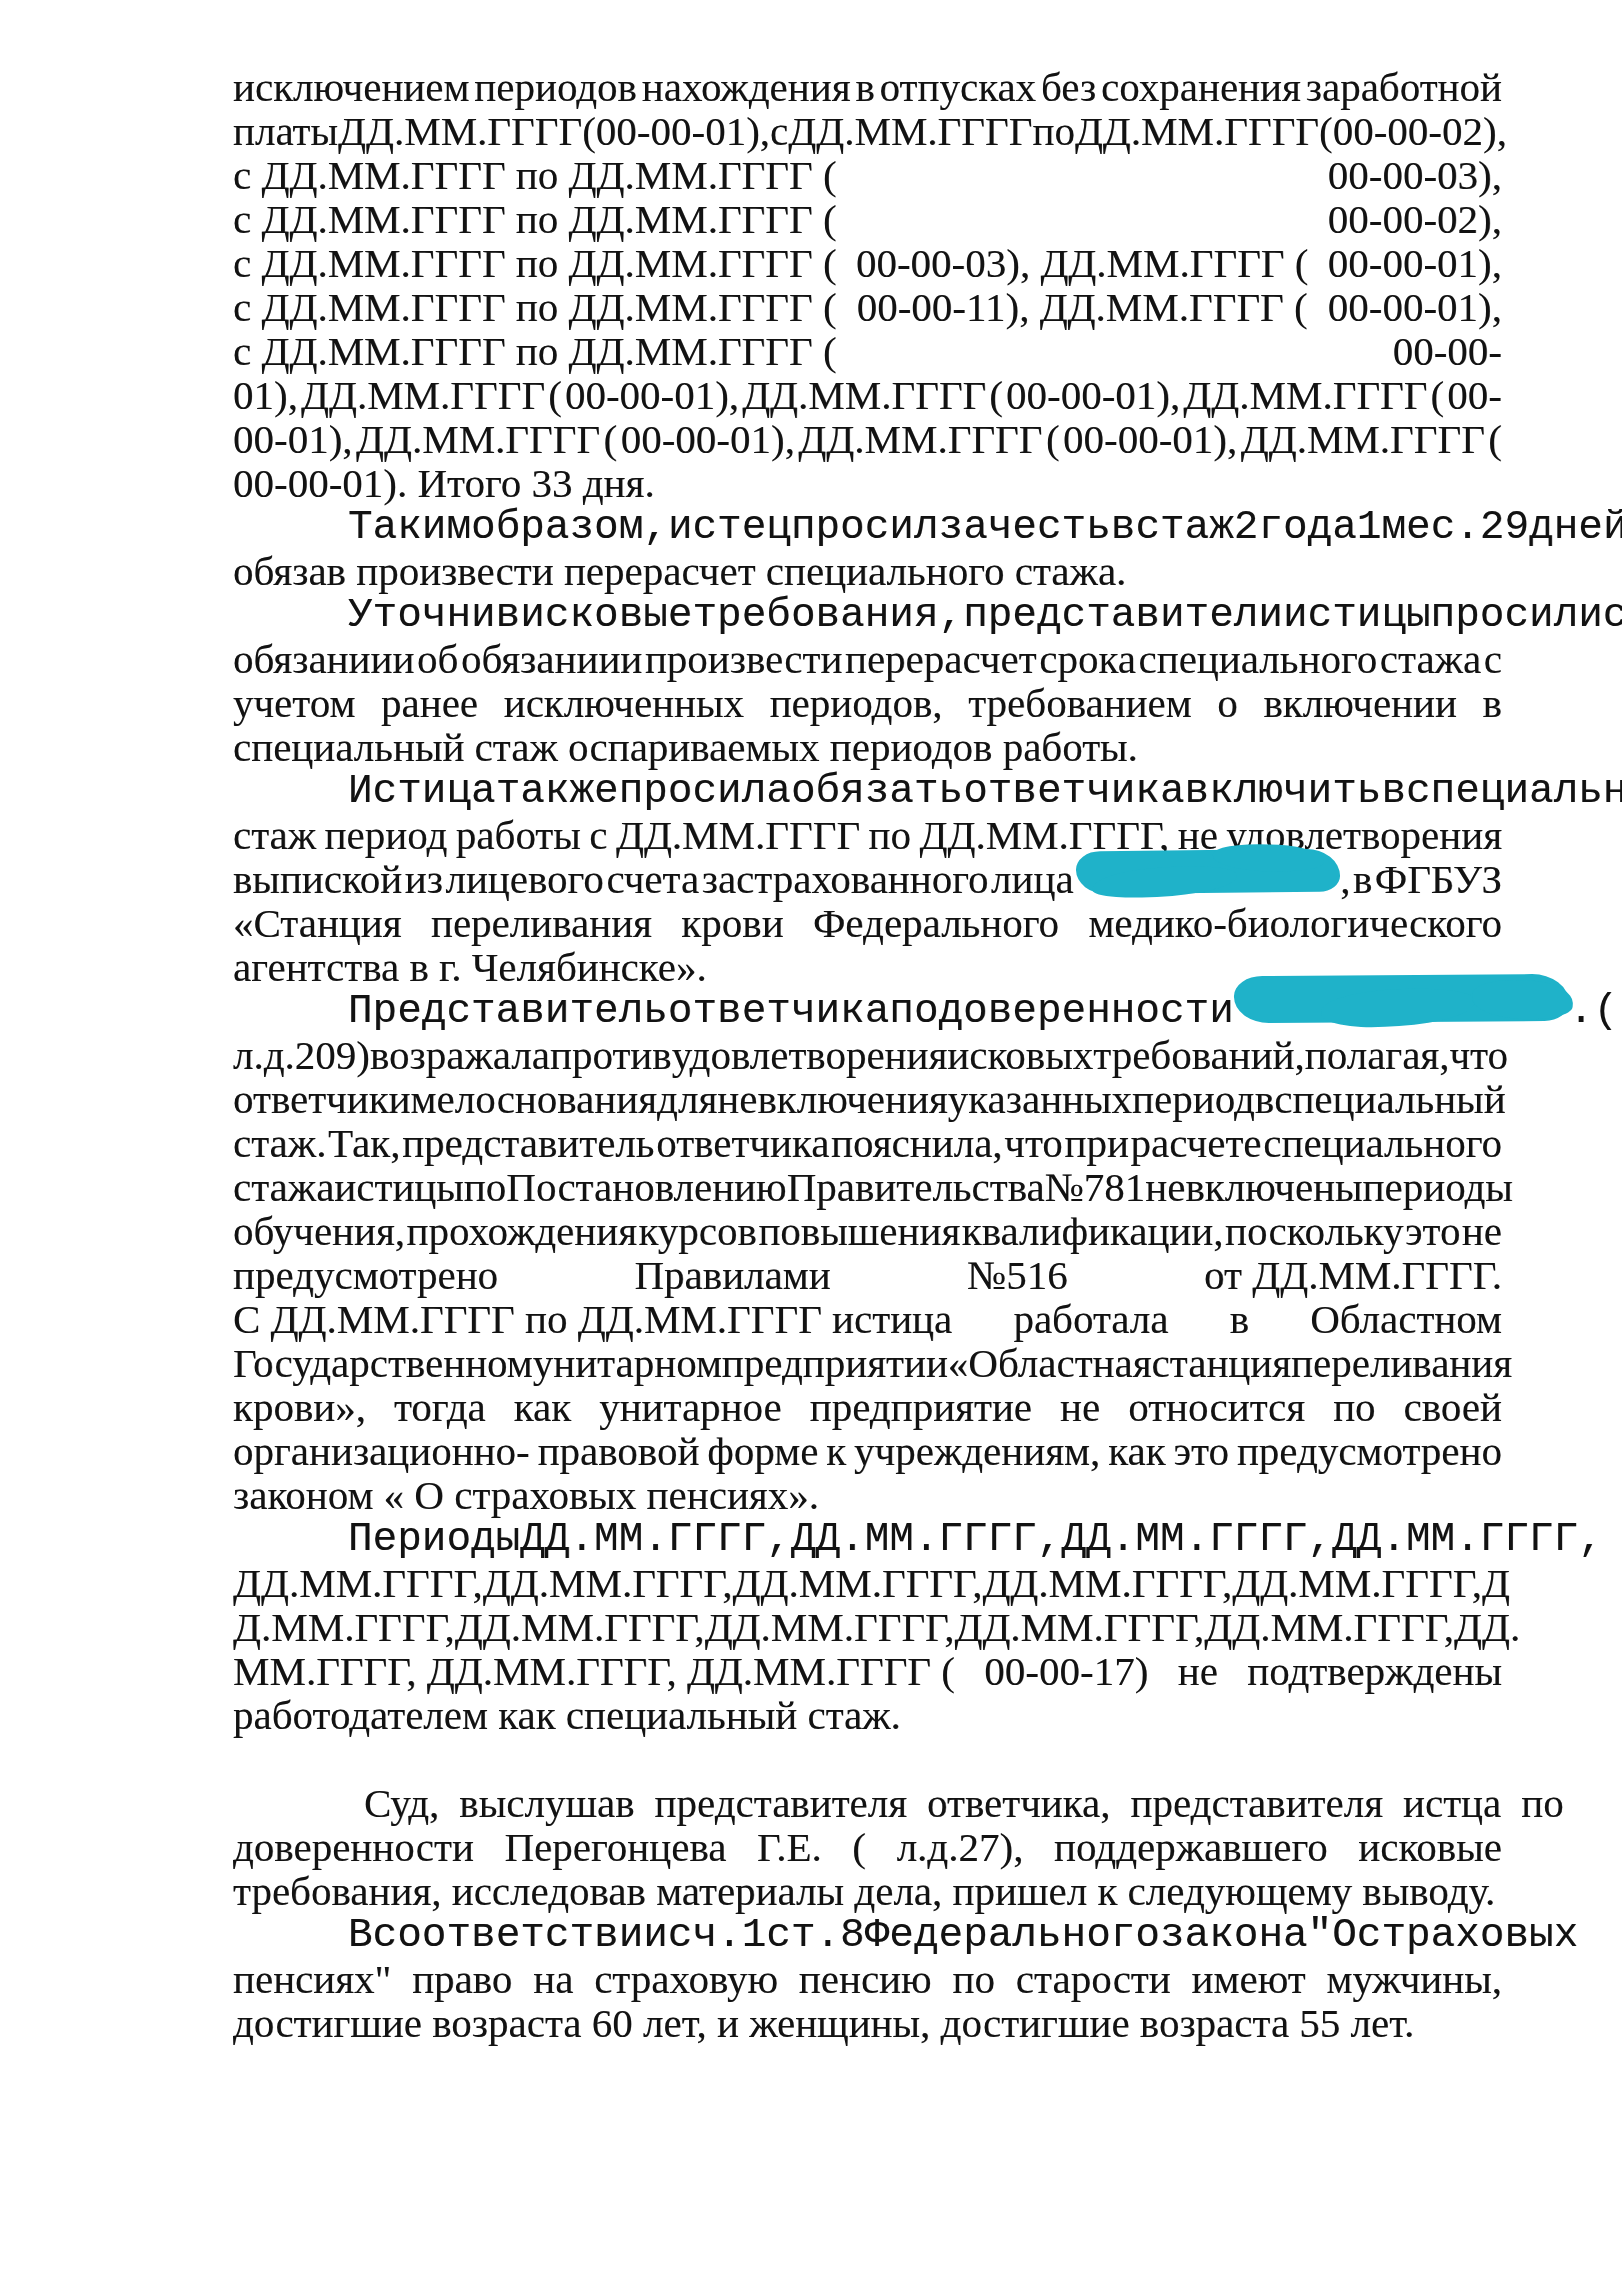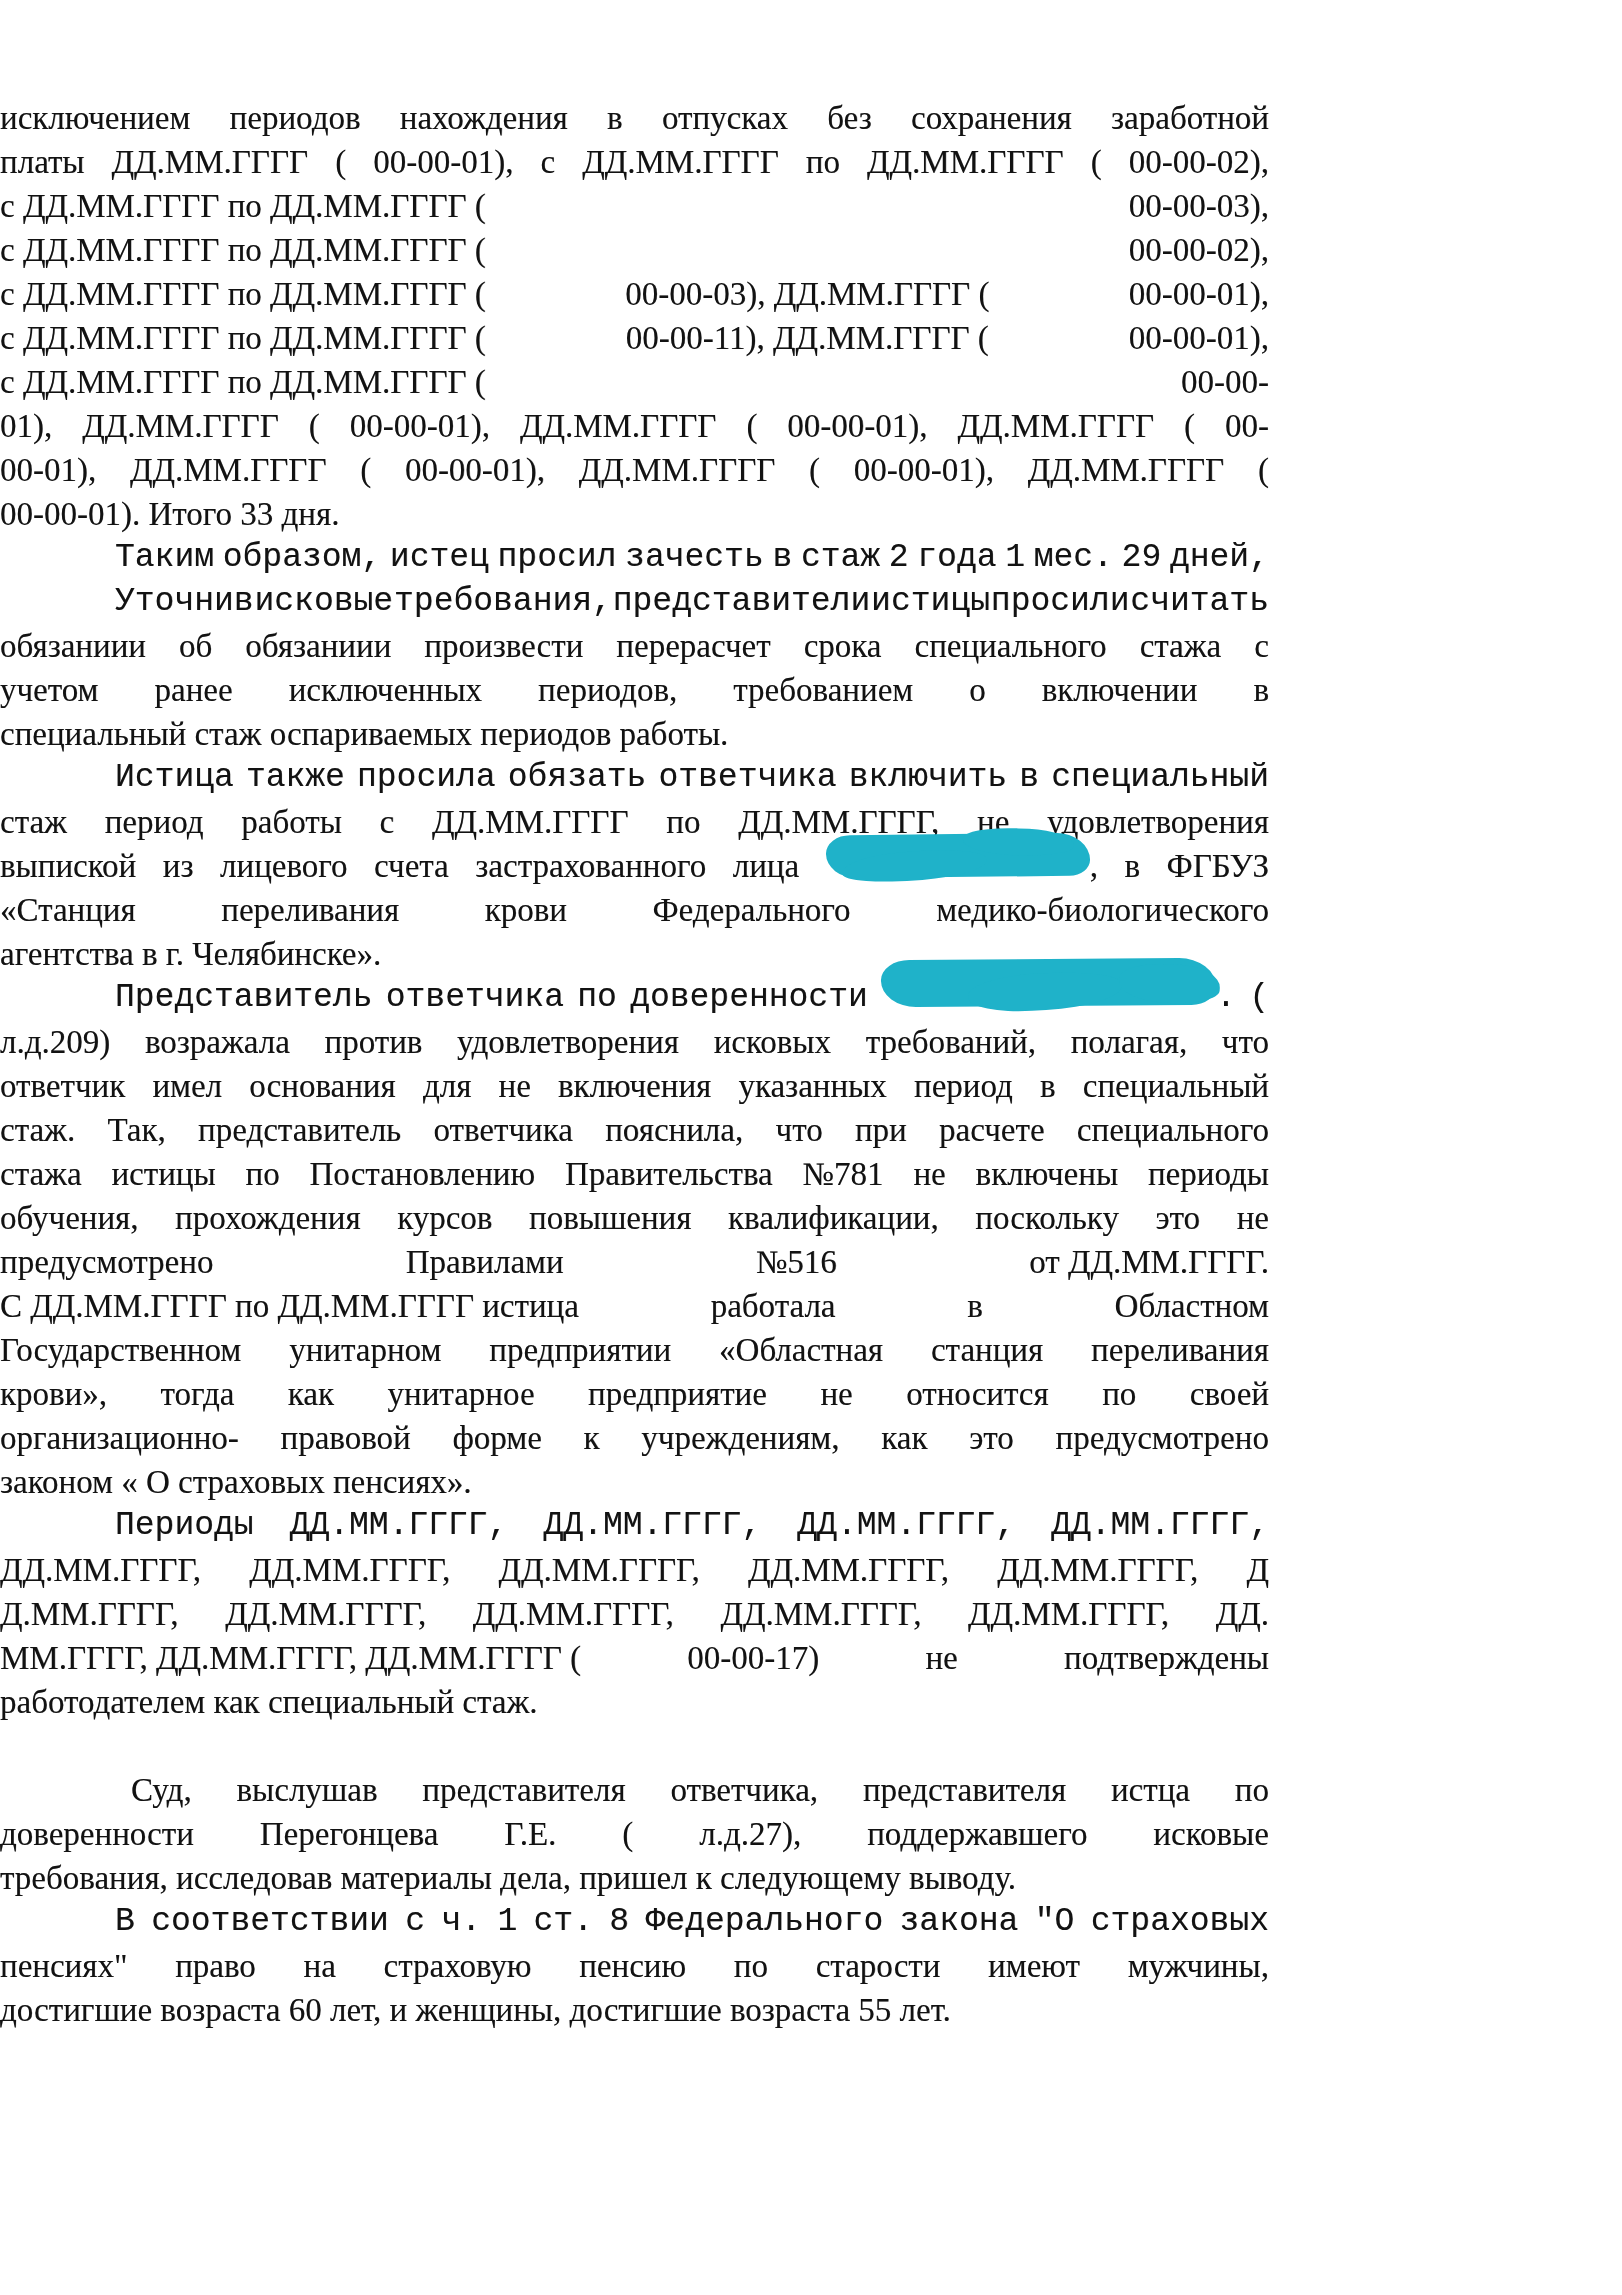--- a/index.html
+++ b/index.html
@@ -4,24 +4,25 @@
 <style>
   html, body { margin: 0; padding: 0; }
   .page {
     position: relative;
     width: 1623px;
     height: 2295px;
     background: #ffffff;
     overflow: hidden;
   }
   .doc {
+    margin-left: 233px;
     width: 1269px;
-    padding-top: 96px;
+    padding-top: 65px;
     font-family: "Liberation Serif", "DejaVu Serif", serif;
-    font-size: 33px;
+    font-size: 41px;
     line-height: 44px;
     color: #121212;
     text-shadow: 0.3px 0.4px 0.5px rgba(40,40,40,0.45);
   }
   .line {
     height: 44px;
     white-space: pre;
   }
   .line.flex {
     display: flex;
@@ -79,20 +80,21 @@
       <div class="line flex"><span>платы</span><span>ДД.ММ.ГГГГ</span><span>(</span><span>00-00-01),</span><span>с</span><span>ДД.ММ.ГГГГ</span><span>по</span><span>ДД.ММ.ГГГГ</span><span>(</span><span>00-00-02),</span></div>
       <div class="line flex"><span>с ДД.ММ.ГГГГ по ДД.ММ.ГГГГ (</span><span>00-00-03),</span></div>
       <div class="line flex"><span>с ДД.ММ.ГГГГ по ДД.ММ.ГГГГ (</span><span>00-00-02),</span></div>
       <div class="line flex"><span>с ДД.ММ.ГГГГ по ДД.ММ.ГГГГ (</span><span>00-00-03), ДД.ММ.ГГГГ (</span><span>00-00-01),</span></div>
       <div class="line flex"><span>с ДД.ММ.ГГГГ по ДД.ММ.ГГГГ (</span><span>00-00-11), ДД.ММ.ГГГГ (</span><span>00-00-01),</span></div>
       <div class="line flex"><span>с ДД.ММ.ГГГГ по ДД.ММ.ГГГГ (</span><span>00-00-</span></div>
       <div class="line flex"><span>01),</span><span>ДД.ММ.ГГГГ</span><span>(</span><span>00-00-01),</span><span>ДД.ММ.ГГГГ</span><span>(</span><span>00-00-01),</span><span>ДД.ММ.ГГГГ</span><span>(</span><span>00-</span></div>
       <div class="line flex"><span>00-01),</span><span>ДД.ММ.ГГГГ</span><span>(</span><span>00-00-01),</span><span>ДД.ММ.ГГГГ</span><span>(</span><span>00-00-01),</span><span>ДД.ММ.ГГГГ</span><span>(</span></div>
       <div class="line">00-00-01). Итого 33 дня.</div>
       <div class="line ind1 flex"><span>Таким</span><span>образом,</span><span>истец</span><span>просил</span><span>зачесть</span><span>в</span><span>стаж</span><span>2</span><span>года</span><span>1</span><span>мес.</span><span>29</span><span>дней,</span></div>
+      <div class="line">обязав произвести перерасчет специального стажа.</div>
       <div class="line ind1 flex"><span>Уточнив</span><span>исковые</span><span>требования,</span><span>представители</span><span>истицы</span><span>просили</span><span>считать</span></div>
       <div class="line flex"><span>обязаниии</span><span>об</span><span>обязаниии</span><span>произвести</span><span>перерасчет</span><span>срока</span><span>специального</span><span>стажа</span><span>с</span></div>
       <div class="line flex"><span>учетом</span><span>ранее</span><span>исключенных</span><span>периодов,</span><span>требованием</span><span>о</span><span>включении</span><span>в</span></div>
       <div class="line">специальный стаж оспариваемых периодов работы.</div>
       <div class="line ind1 flex"><span>Истица</span><span>также</span><span>просила</span><span>обязать</span><span>ответчика</span><span>включить</span><span>в</span><span>специальный</span></div>
       <div class="line flex"><span>стаж</span><span>период</span><span>работы</span><span>с</span><span>ДД.ММ.ГГГГ</span><span>по</span><span>ДД.ММ.ГГГГ,</span><span>не</span><span>удовлетворения</span></div>
       <div class="line flex"><span>выпиской</span><span>из</span><span>лицевого</span><span>счета</span><span>застрахованного</span><span>лица</span><span><span class="redaction r1" style="width: 264px; height: 43px; background: rgb(31, 178, 201);"></span>,</span><span>в</span><span>ФГБУЗ</span></div>
       <div class="line flex"><span>«Станция</span><span>переливания</span><span>крови</span><span>Федерального</span><span>медико-биологического</span></div>
       <div class="line">агентства в г. Челябинске».</div>
       <div class="line ind1 flex"><span>Представитель</span><span>ответчика</span><span>по</span><span>доверенности</span><span><span class="redaction r2" style="width: 335px; height: 47px; background: rgb(31, 178, 201);"></span>.</span><span>(</span></div>

